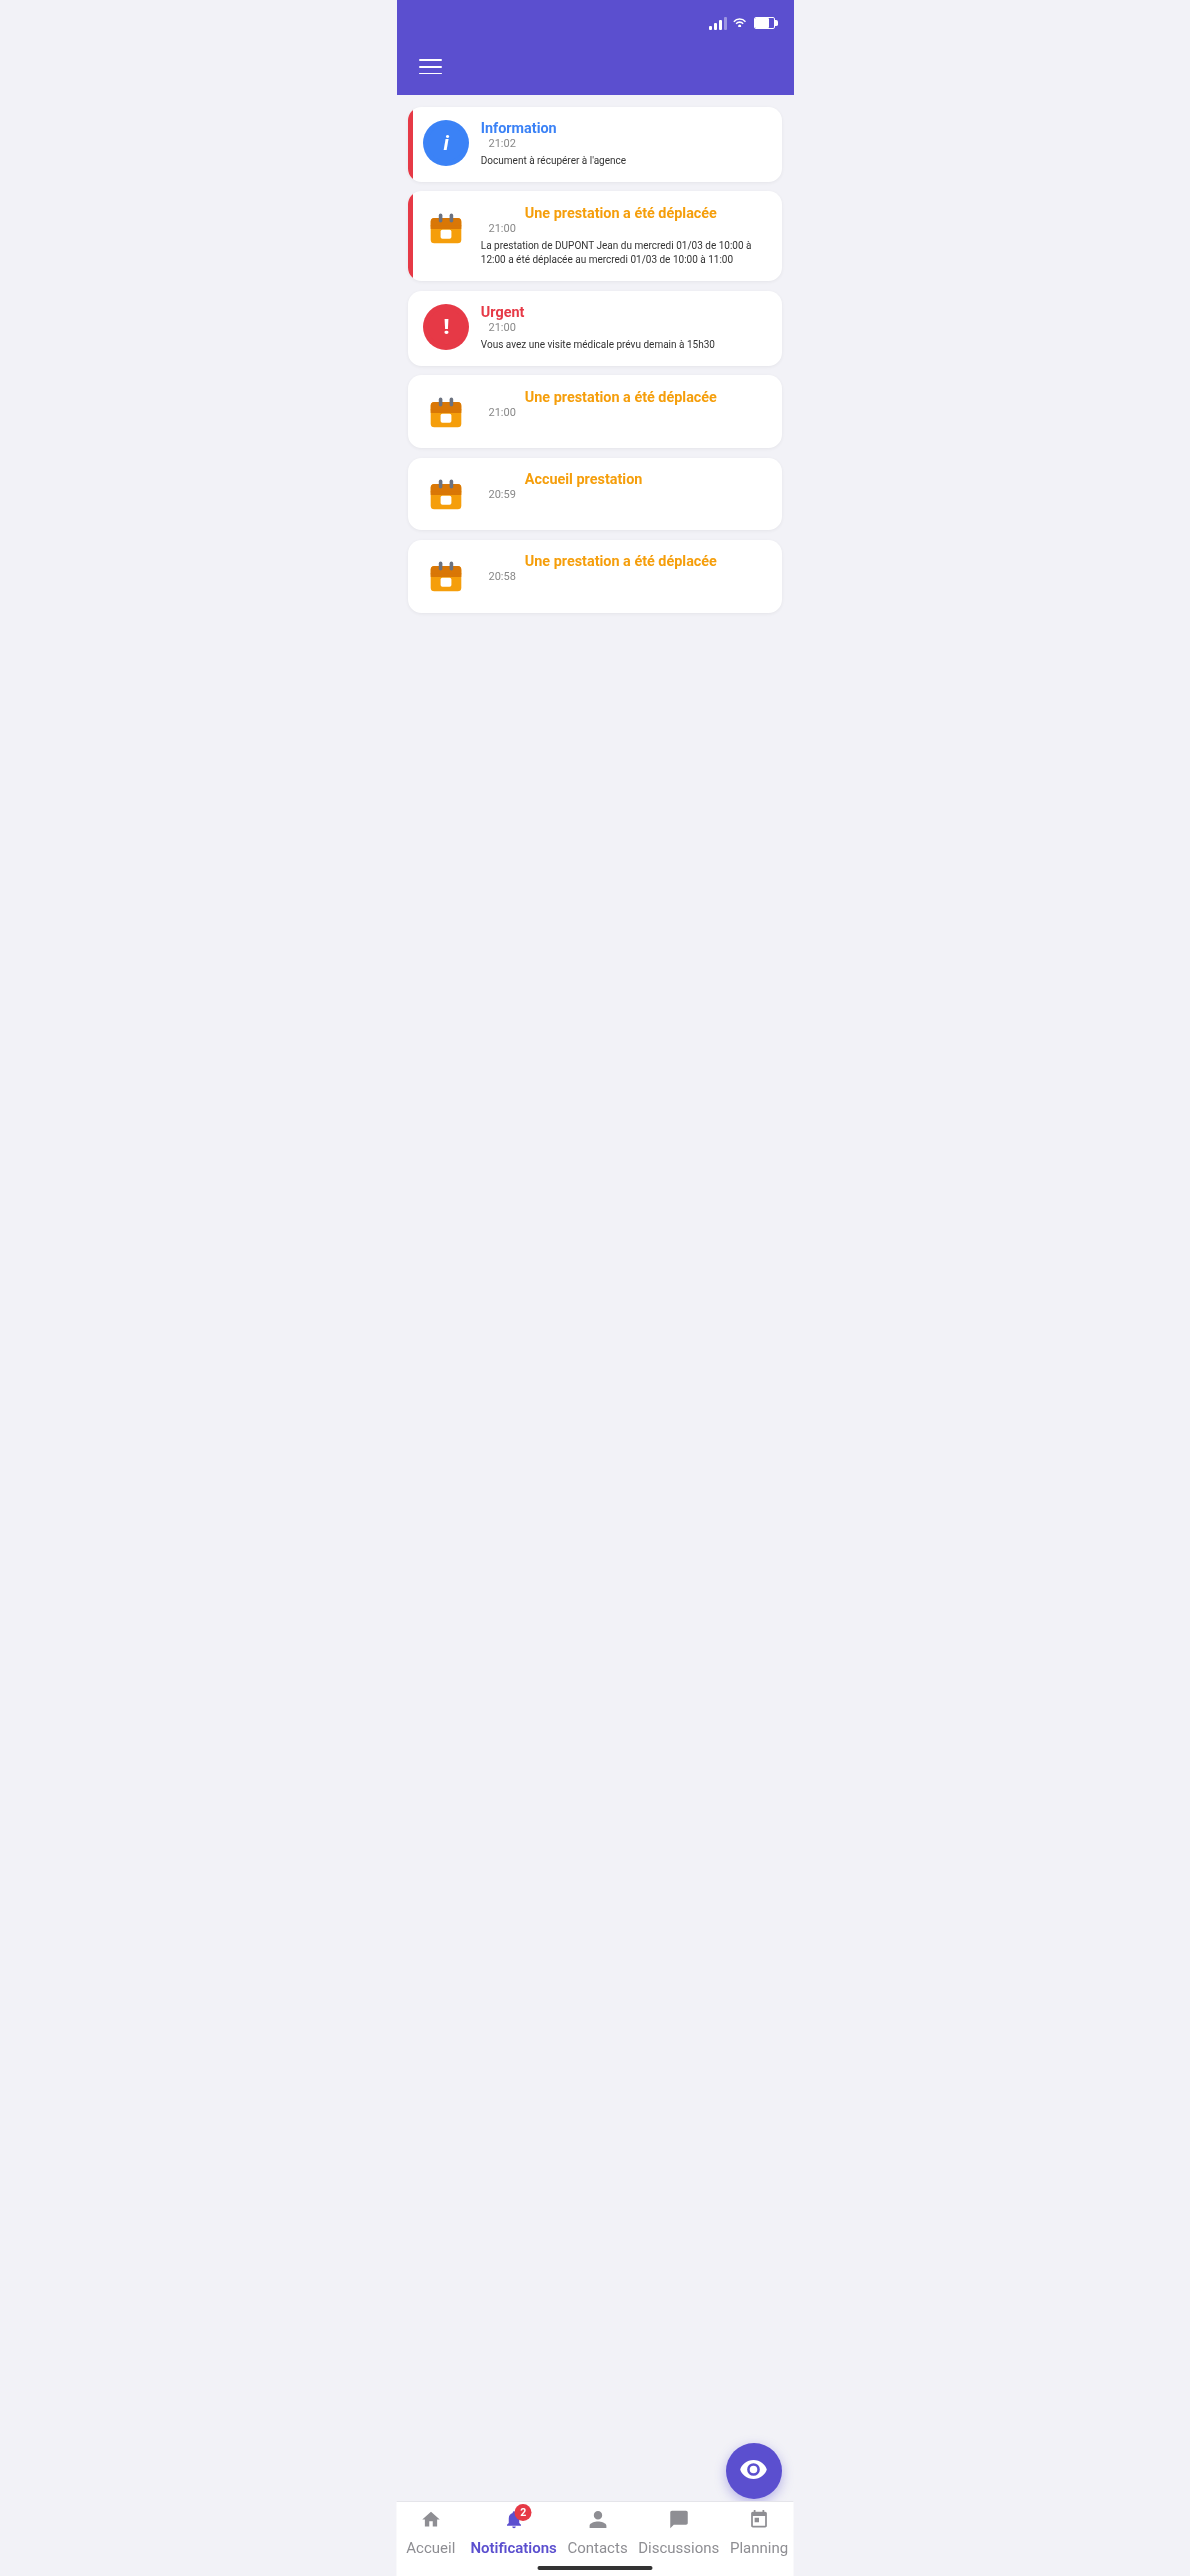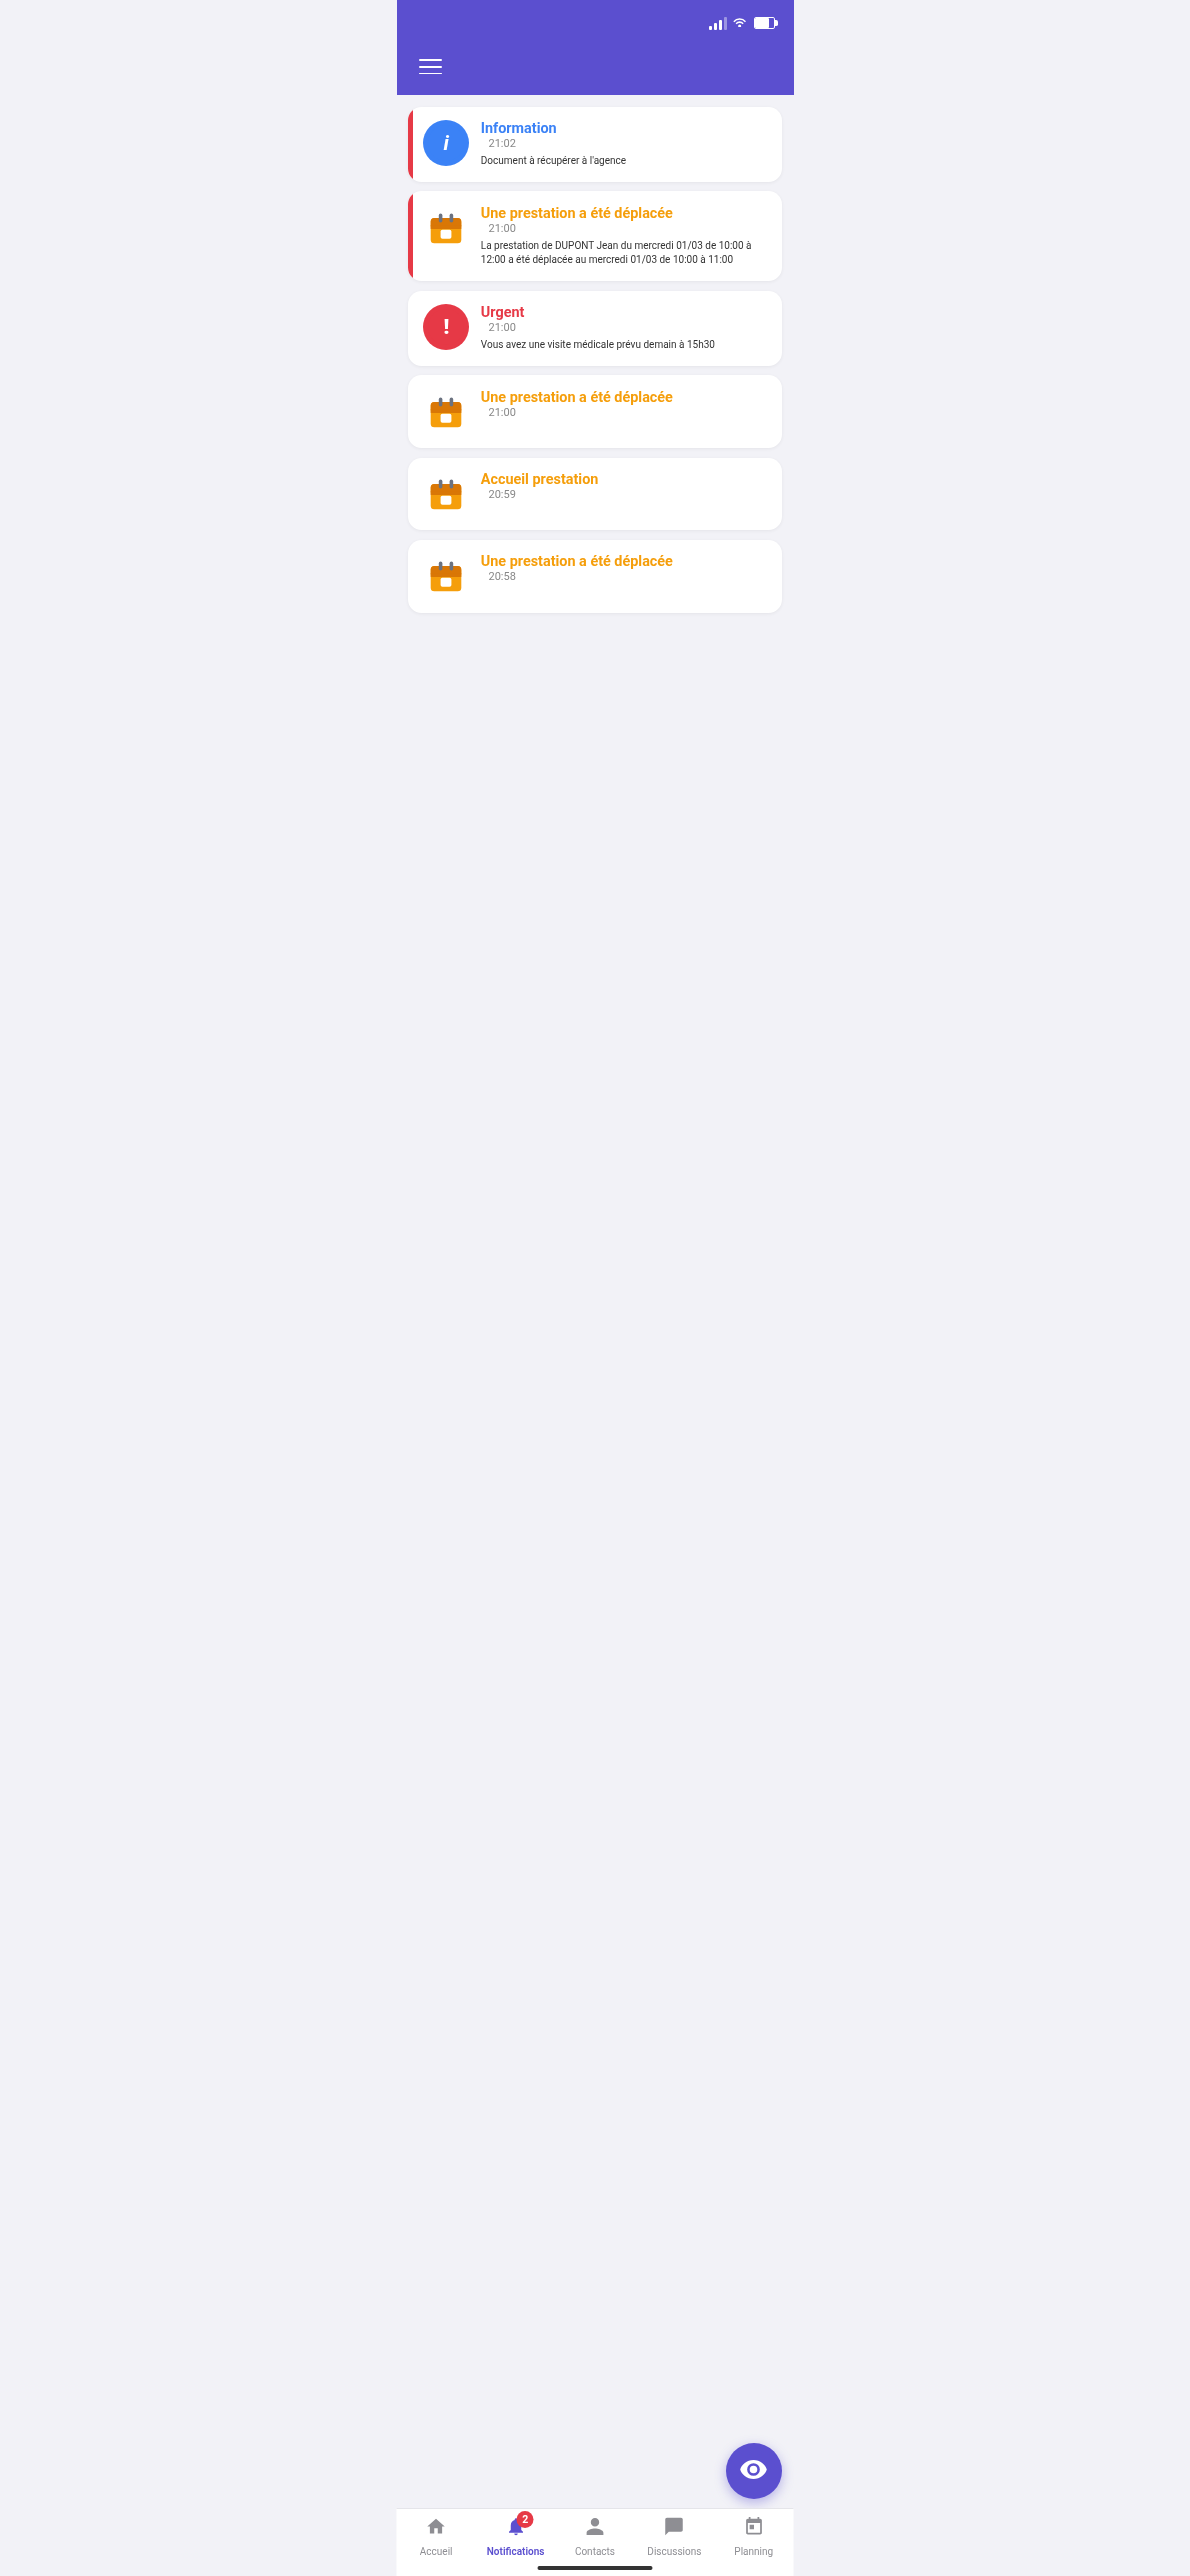--- a/index.html
+++ b/index.html
@@ -163,21 +163,21 @@
       justify-content: space-between;
       align-items: flex-start;
       margin-bottom: 3.8px;
       flex-direction: column;
     }
     .notif-title {
       font-size: 14.4px;
       font-weight: 700;
     }
     .notif-title.blue { color: #3b82f6; }
-    .notif-title.orange { color: #f59e0b; }
+    .notif-title.orange { color: #f59e0b; margin-left: 44px; }
     .notif-title.red { color: #e63946; }
     .notif-time {
       font-size: 11px;
       color: #888;
       flex-shrink: 0;
       margin-left: 7.7px;
     }
     .notif-body {
       font-size: 10px;
       color: #333;
@@ -253,21 +253,21 @@
       cursor: pointer;
       min-width: 58px;
     }
     .tab-icon {
       font-size: 21px;
       color: #8e8e93;
       position: relative;
     }
     .tab-icon.active { color: #5b4fcf; }
     .tab-label {
-      font-size: 10px;
+      font-size: 15px;
       color: #8e8e93;
     }
     .tab-label.active { color: #5b4fcf; font-weight: 600; }
     .badge {
       position: absolute;
       top: -4.8px;
       right: -7.7px;
       background: #e63946;
       color: white;
       border-radius: 50%;

